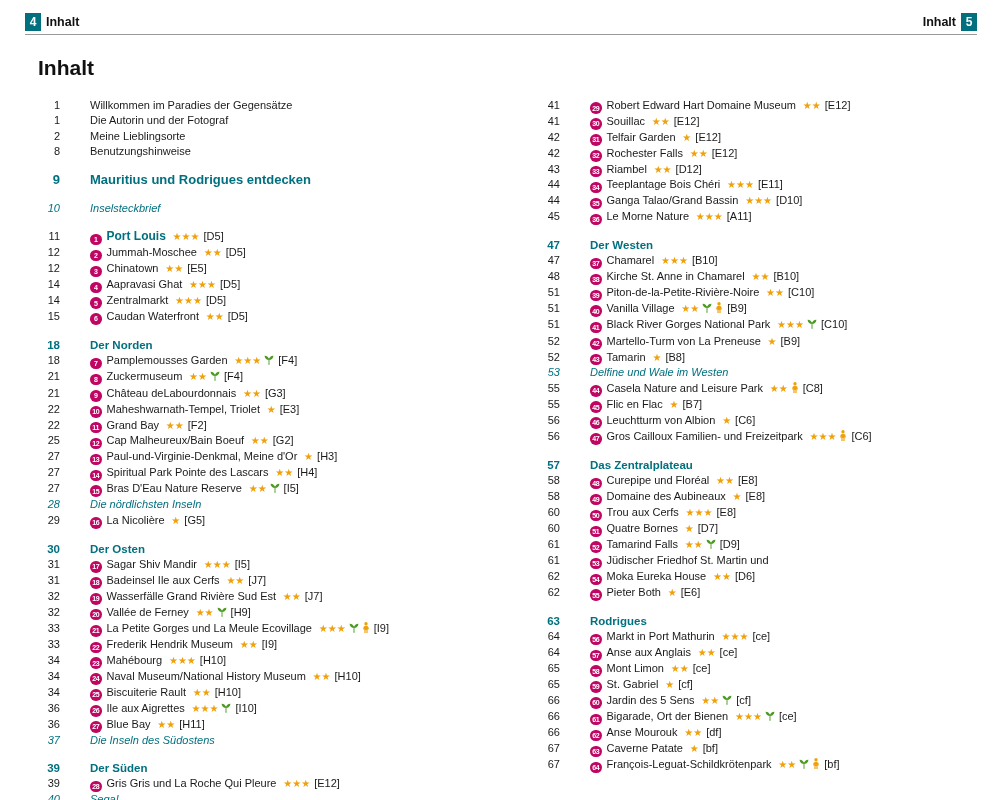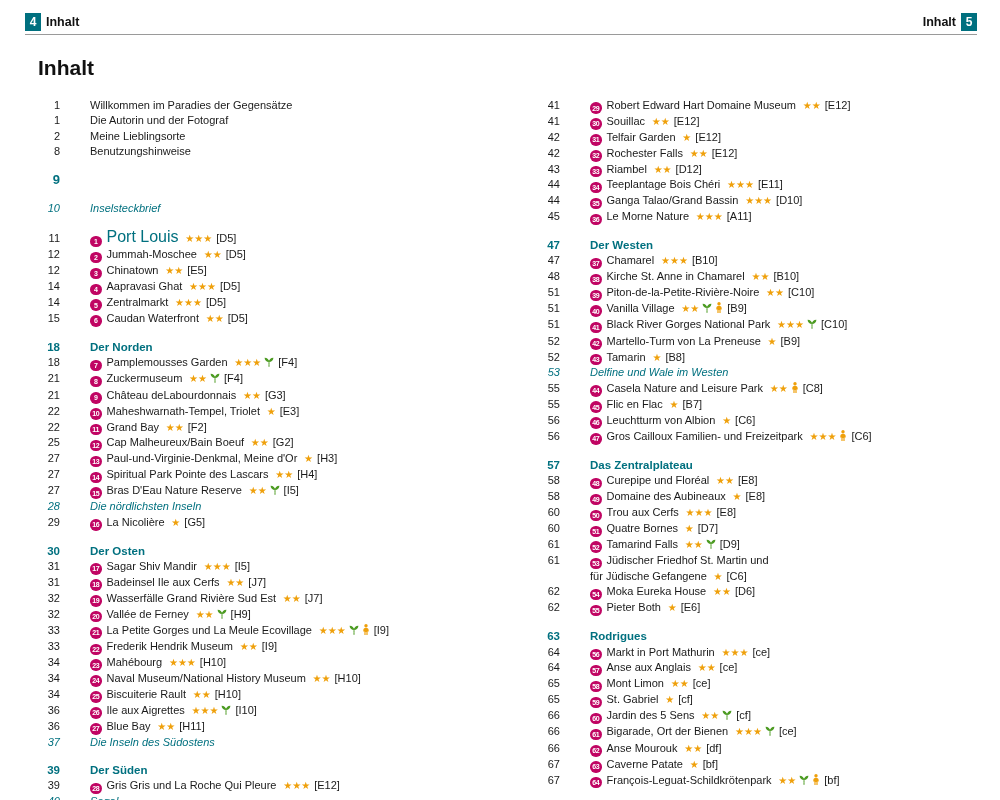--- a/index.html
+++ b/index.html
@@ -46,21 +46,21 @@
     font-size:11px; line-height:15.3px;
     white-space:nowrap;
   }
   .row.gap { margin-top:13px; }
   .pg { width:22px; flex:none; text-align:right; }
   .content { margin-left:30px; }
 
   .row.chapter { color:var(--teal); font-weight:700; font-size:13px; line-height:16px; }
   .row.section { color:var(--teal); font-weight:700; font-size:11.5px; }
   .row.italic  { color:var(--teal); font-style:italic; }
-  .row.highlight .txt { color:var(--teal); font-weight:400; font-size:16px; }
+  .row.highlight .txt { color:var(--teal); font-weight:700; font-size:12px; }
 
   .badge {
     display:inline-flex; width:11.5px; height:11.5px;
     border-radius:50%;
     background:var(--magenta); color:#fff;
     font-size:7px; font-weight:700;
     align-items:center; justify-content:center;
     margin-right:5px;
     vertical-align:-1.5px;
     letter-spacing:-0.3px;
@@ -102,20 +102,21 @@
       <div class="row plain">
         <span class="pg">2</span>
         <span class="content"><span class="txt">Meine Lieblingsorte</span></span>
       </div>
       <div class="row plain">
         <span class="pg">8</span>
         <span class="content"><span class="txt">Benutzungshinweise</span></span>
       </div>
       <div class="row chapter gap">
         <span class="pg">9</span>
+        <span class="content"><span class="txt">Mauritius und Rodrigues entdecken</span></span>
       </div>
       <div class="row italic gap">
         <span class="pg">10</span>
         <span class="content"><span class="txt">Inselsteckbrief</span></span>
       </div>
       <div class="row highlight gap">
         <span class="pg">11</span>
         <span class="content"><span class="badge">1</span><span class="txt">Port Louis</span><span class="stars"> ★★★</span><span class="mapref">[D5]</span></span>
       </div>
       <div class="row entry">
@@ -406,24 +407,20 @@
               <path d="M5 9.8 C5 6.5 5 4.5 5 3" stroke="currentColor" stroke-width="1" fill="none"></path>
               <path d="M5 5 C2.4 5 0.7 3.4 0.6 0.8 C3.4 0.9 5 2.5 5 5 Z" fill="currentColor"></path>
               <path d="M5 5 C7.6 5 9.3 3.4 9.4 0.8 C6.6 0.9 5 2.5 5 5 Z" fill="currentColor"></path>
             </svg></span><span class="mapref">[D9]</span></span>
       </div>
       <div class="row entry">
         <span class="pg">61</span>
         <span class="content"><span class="badge">53</span><span class="txt">Jüdischer Friedhof St. Martin und</span></span>
       </div>
       <div class="row entry">
-        <span class="pg"></span>
-        <span class="content"><span class="txt">für Jüdische Gefangene</span><span class="stars"> ★</span><span class="mapref">[C6]</span></span>
-      </div>
-      <div class="row entry">
         <span class="pg">62</span>
         <span class="content"><span class="badge">54</span><span class="txt">Moka Eureka House</span><span class="stars"> ★★</span><span class="mapref">[D6]</span></span>
       </div>
       <div class="row entry">
         <span class="pg">62</span>
         <span class="content"><span class="badge">55</span><span class="txt">Pieter Both</span><span class="stars"> ★</span><span class="mapref">[E6]</span></span>
       </div>
       <div class="row section gap">
         <span class="pg">63</span>
         <span class="content"><span class="txt">Rodrigues</span></span>

